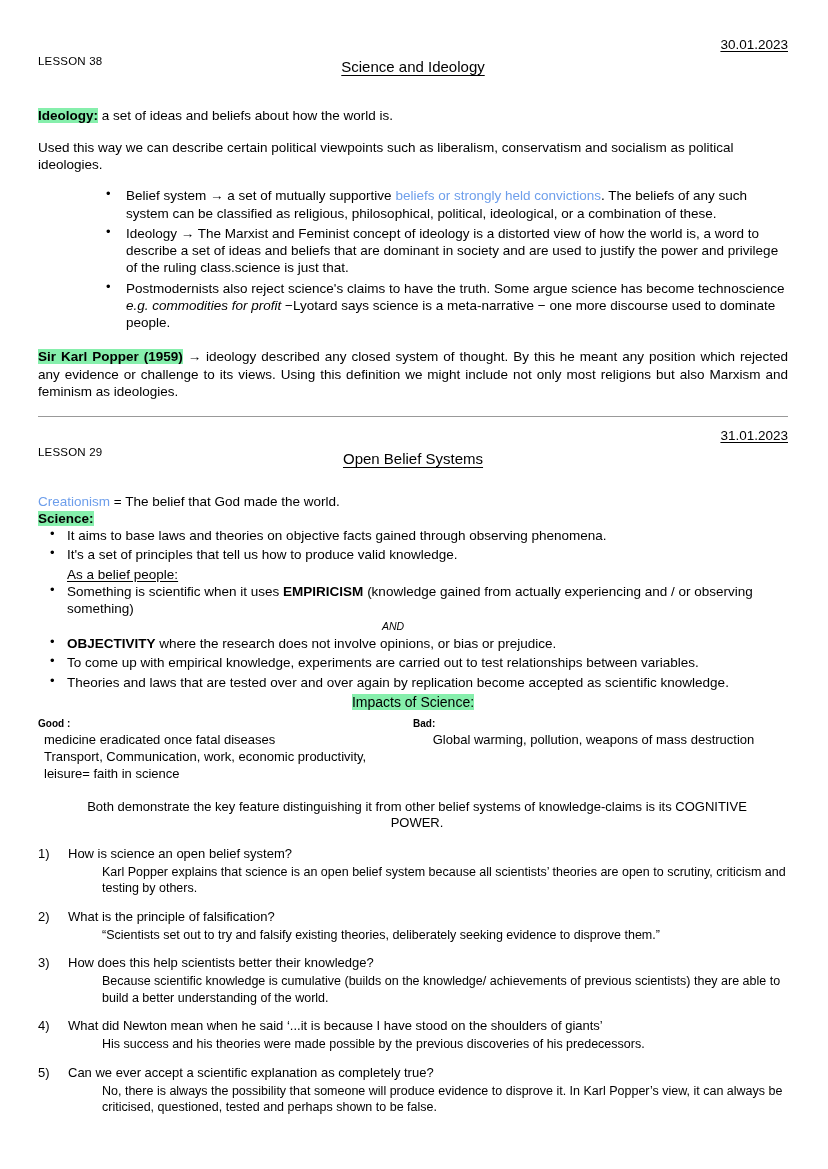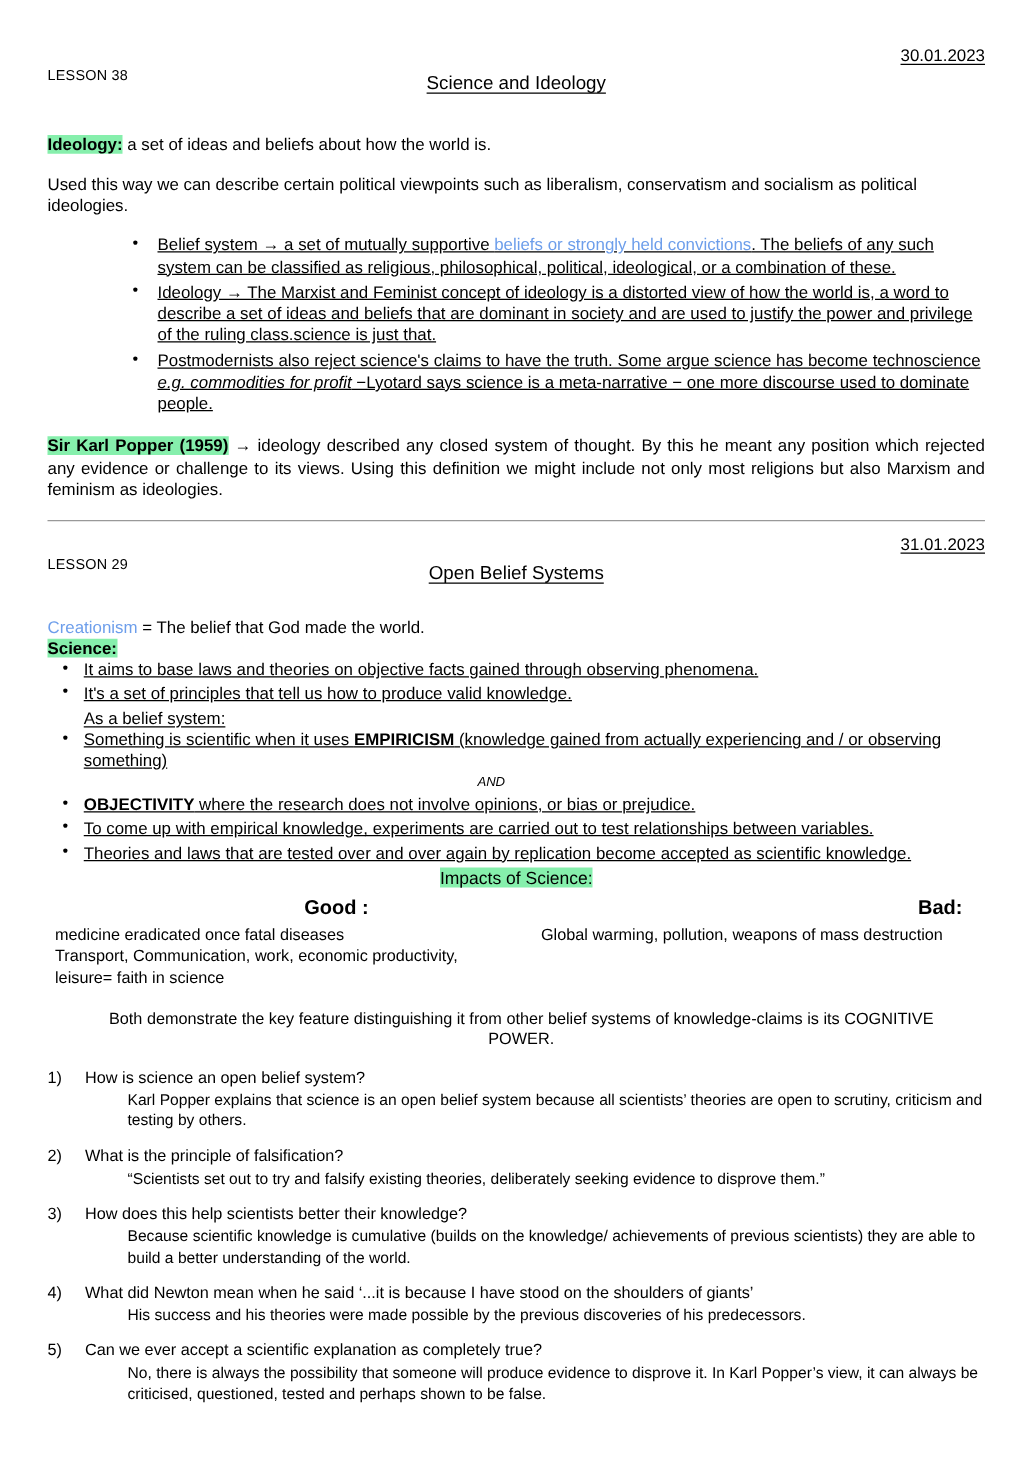--- a/index.html
+++ b/index.html
@@ -76,21 +76,20 @@
   ul.bul {
     margin: 0;
     padding: 0;
     list-style: none;
   }
   ul.bul > li {
     position: relative;
     font-size: 13.5px;
     line-height: 1.28;
     margin: 0 0 1px 0;
-    text-decoration: underline;
   }
   
   ul.bul.indent > li {
     padding-left: 88px;
     margin-bottom: 3px;
   }
   ul.bul.indent > li::before {
     content: "\2022";
     position: absolute;
     left: 68px;
@@ -141,23 +140,23 @@
   }
   .cols {
     display: flex;
     width: 100%;
   }
   .col {
     width: 50%;
     box-sizing: border-box;
   }
   .col-head {
-    text-align: right;
+    text-align: left;
     font-weight: bold;
-    font-size: 16px;
+    font-size: 10px;
     line-height: 1.3;
     margin-bottom: 2px;
   }
   .col-left .col-head { padding-right: 118px; }
   .col-right .col-head { padding-right: 18px; }
   .col-body {
     font-size: 13px;
     line-height: 1.3;
   }
   .col-left .col-body { padding-left: 6px; }
@@ -266,21 +265,21 @@
   <p class="para">
     <span class="hl b">Science:</span>
   </p>
 
   <ul class="bul tight">
     <li>It aims to base laws and theories on objective facts gained through observing phenomena.</li>
     <li>It's a set of principles that tell us how to produce valid knowledge.</li>
   </ul>
 
   <div class="sub-head">
-    <span class="u">As a belief system:</span>
+    <span class="u">As a belief people:</span>
   </div>
 
   <ul class="bul tight">
     <li>
       <span> Something is scientific when it uses </span><span class="b">EMPIRICISM</span><span> (knowledge gained from actually experiencing and / or observing something)</span>
     </li>
   </ul>
 
   <div class="and-line">AND</div>
 

